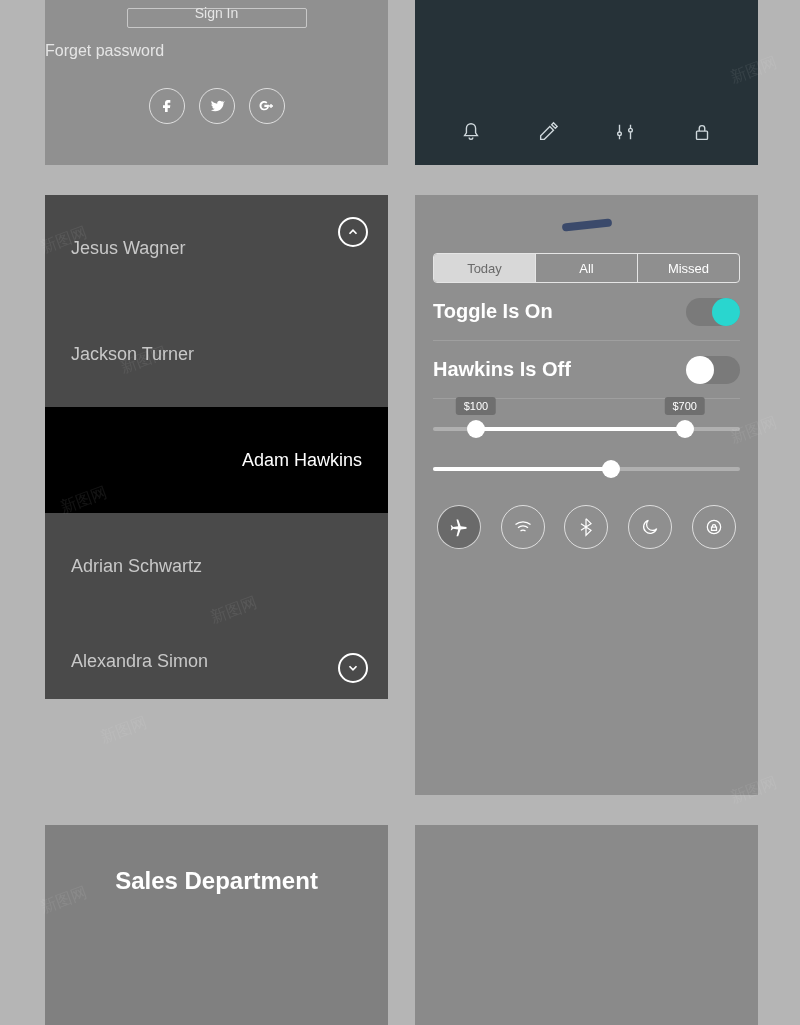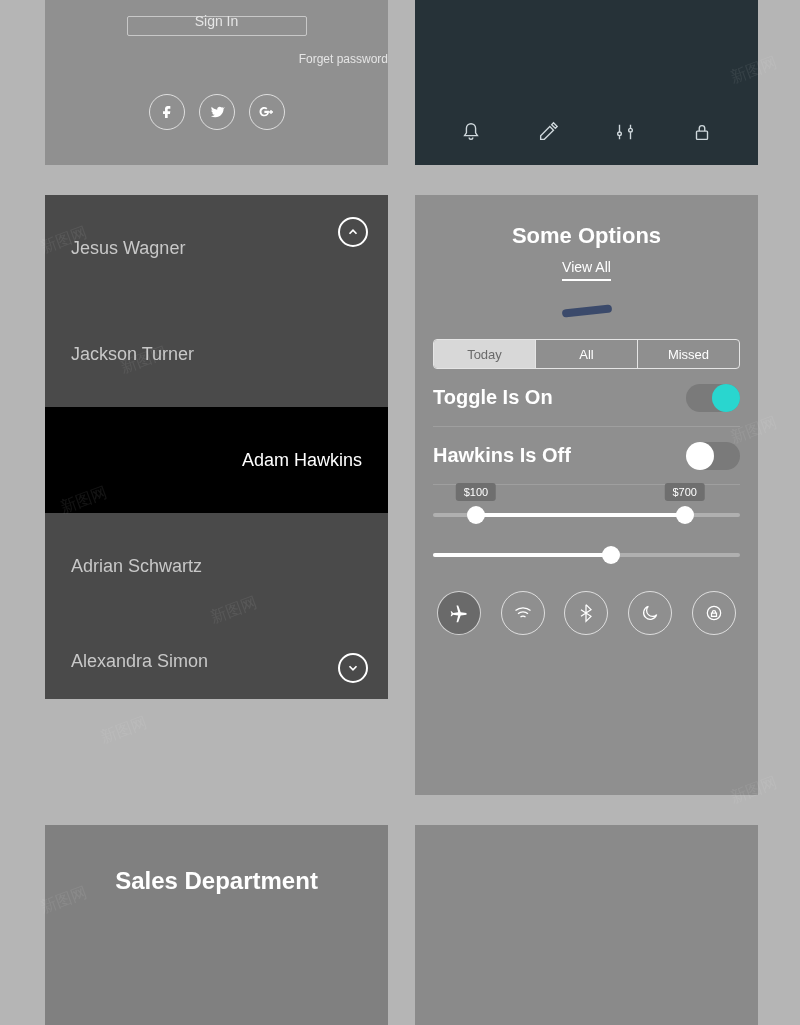--- a/index.html
+++ b/index.html
@@ -9,26 +9,26 @@
   background: #b5b5b5;
   font-family: -apple-system, Helvetica, Arial, sans-serif;
   overflow: hidden;
   position: relative;
 }
 .panel { position: absolute; }
 
 
 .p1 { left: 45px; top: 0; width: 343px; height: 165px; background: #909090; }
 .signin-btn {
-  width: 180px; height: 20px; margin: 16px auto;
+  width: 180px; height: 20px; margin: 8px auto;
   border: 1px solid rgba(255,255,255,0.5); border-radius: 2px;
   color: #e5e5e5; font-size: 14px; text-align: center;
   line-height: 8px; padding-bottom: 6px;
 }
-.forget { color: #e5e5e5; font-size: 12px; text-align: right; margin-top: 14px; }
+.forget { color: #e5e5e5; font-size: 16px; text-align: left; margin-top: 14px; }
 .social-row { display: flex; justify-content: center; gap: 14px; margin-top: 28px; }
 .social-ic {
   width: 36px; height: 36px; border: 1.5px solid rgba(255,255,255,0.7);
   border-radius: 50%; display: flex; align-items: center; justify-content: center;
   color: #fff;
 }
 .social-ic svg { width: 16px; height: 16px; fill: #fff; }
 
 
 .p2 { left: 415px; top: 0; width: 343px; height: 165px; background: #263238; }
@@ -198,24 +198,20 @@
       </svg>
   </div>
   <div class="scroll-down">
     <svg viewBox="0 0 24 24">
         <path d="M6 9l6 6 6-6"></path>
       </svg>
   </div>
 </div>
 
 <div class="panel p4">
-  <div class="opt-head">
-    <div class="opt-title">Some Options</div>
-    <a class="opt-view">View All</a>
-  </div>
   <div class="grabber"></div>
   <div class="seg">
     <div class="seg-item act">Today</div>
     <div class="seg-item">All</div>
     <div class="seg-item">Missed</div>
   </div>
   <div class="toggle-row">
     <span>Toggle Is On</span>
     <div class="switch on">
         <div class="knob"></div>

